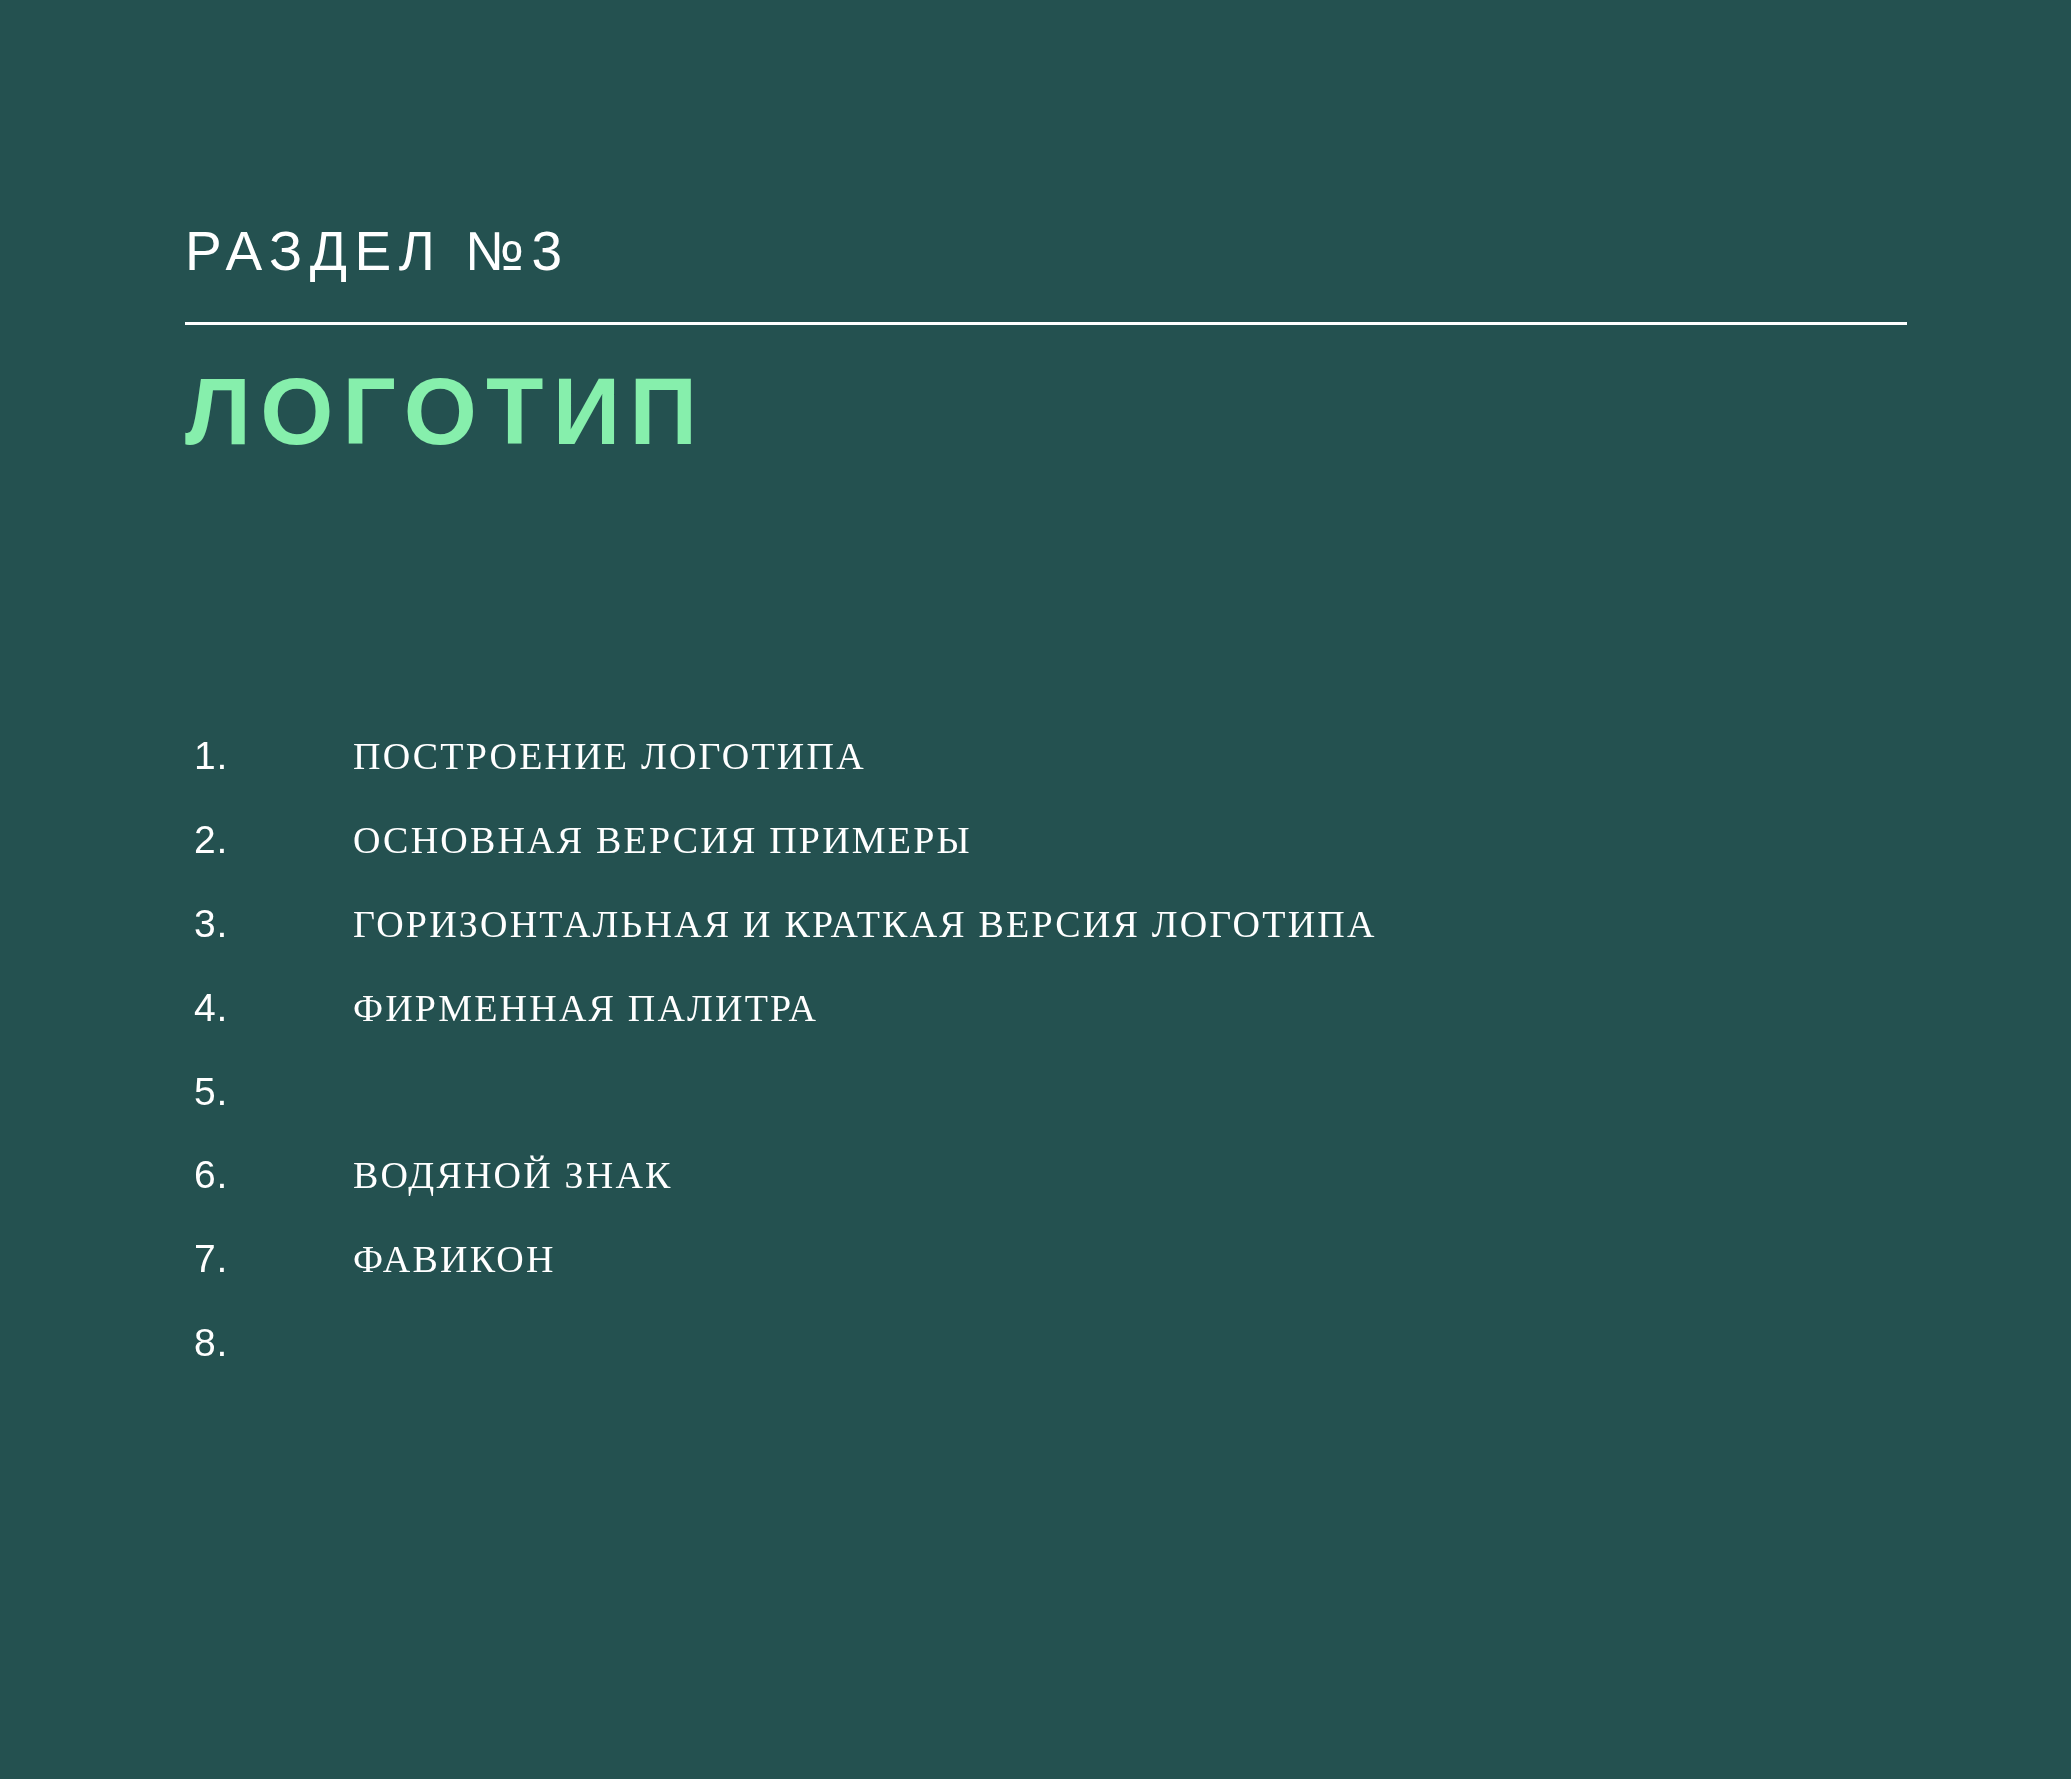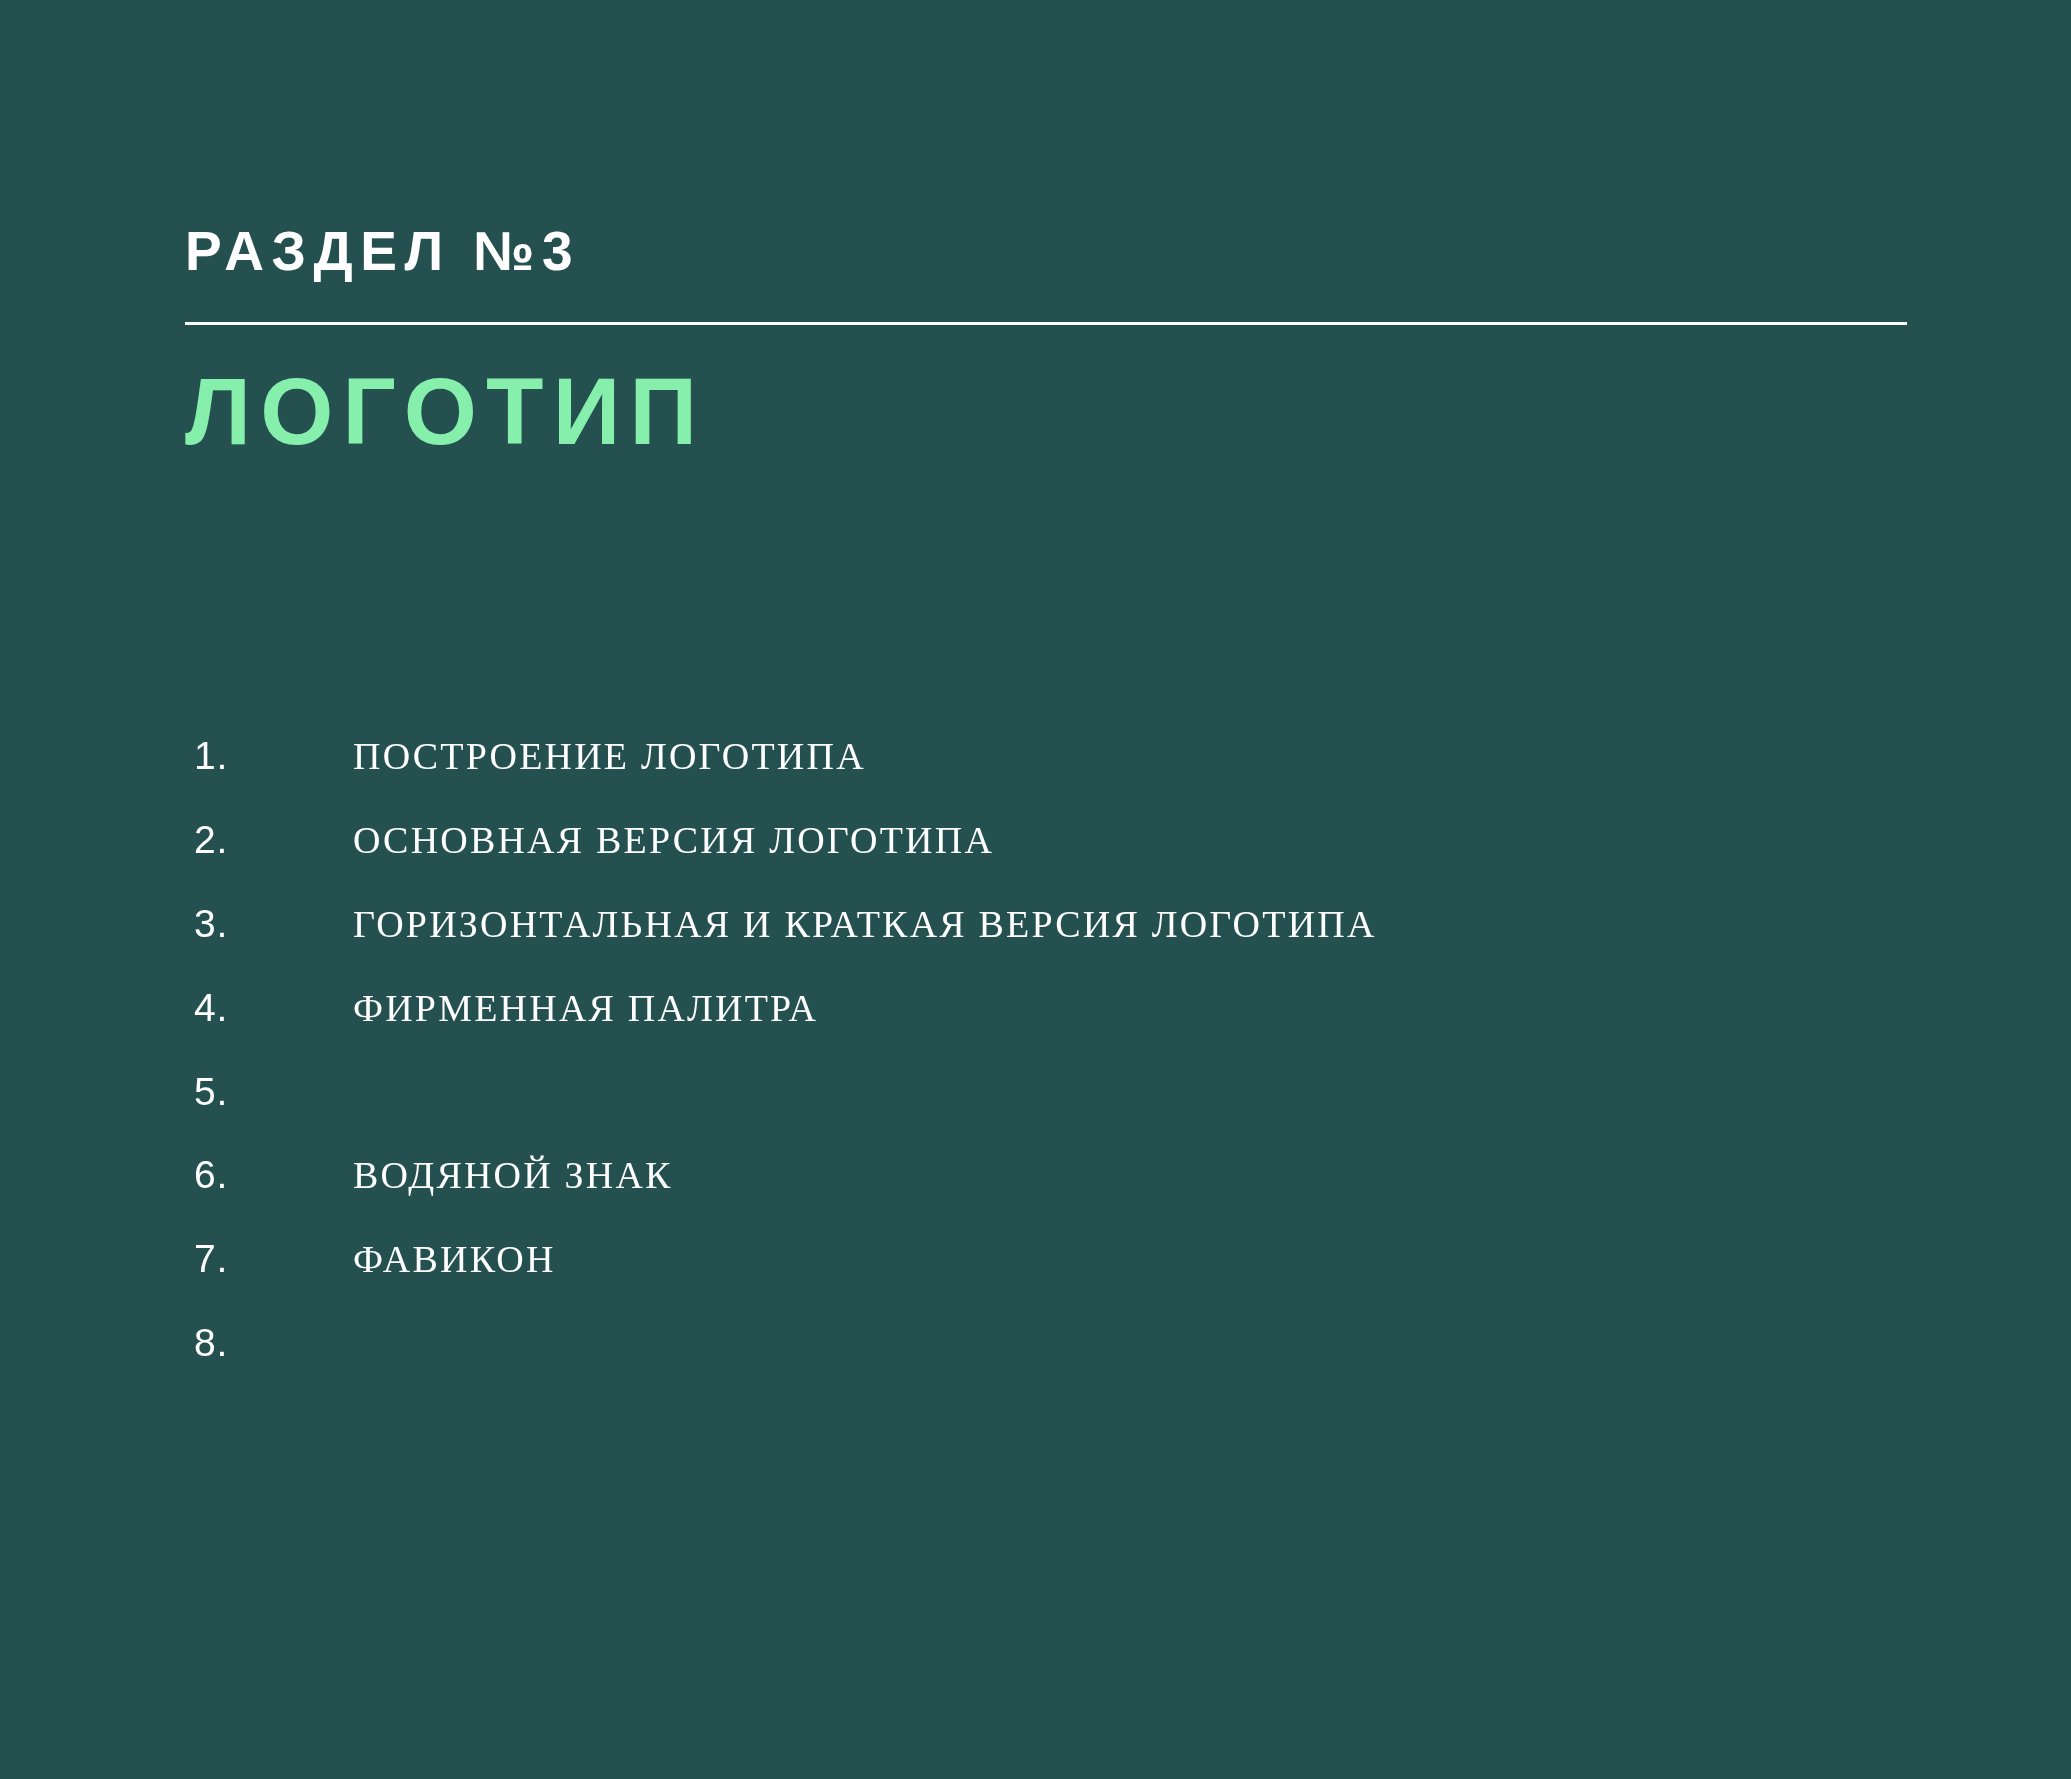--- a/index.html
+++ b/index.html
@@ -22,21 +22,21 @@
   }
   .header-block {
     position: absolute;
     left: 185px;
     top: 224px;
     width: 1722px;
   }
   .section-label {
     color: #ffffff;
     font-size: 55px;
-    font-weight: bold;
+    font-weight: normal;
     letter-spacing: 7.5px;
     line-height: 1.0;
     white-space: nowrap;
   }
   .rule {
     margin-top: 43px;
     width: 1722px;
     height: 2.5px;
     background: #ffffff;
   }
@@ -90,21 +90,21 @@
 
   <div class="toc">
 
     <div class="toc-item">
       <div class="toc-num">1.</div>
       <div class="toc-text">ПОСТРОЕНИЕ ЛОГОТИПА</div>
     </div>
 
     <div class="toc-item">
       <div class="toc-num">2.</div>
-      <div class="toc-text">ОСНОВНАЯ ВЕРСИЯ ЛОГОТИПА</div>
+      <div class="toc-text">ОСНОВНАЯ ВЕРСИЯ ПРИМЕРЫ</div>
     </div>
 
     <div class="toc-item">
       <div class="toc-num">3.</div>
       <div class="toc-text">ГОРИЗОНТАЛЬНАЯ И КРАТКАЯ ВЕРСИЯ ЛОГОТИПА</div>
     </div>
 
     <div class="toc-item">
       <div class="toc-num">4.</div>
       <div class="toc-text">ФИРМЕННАЯ ПАЛИТРА</div>

